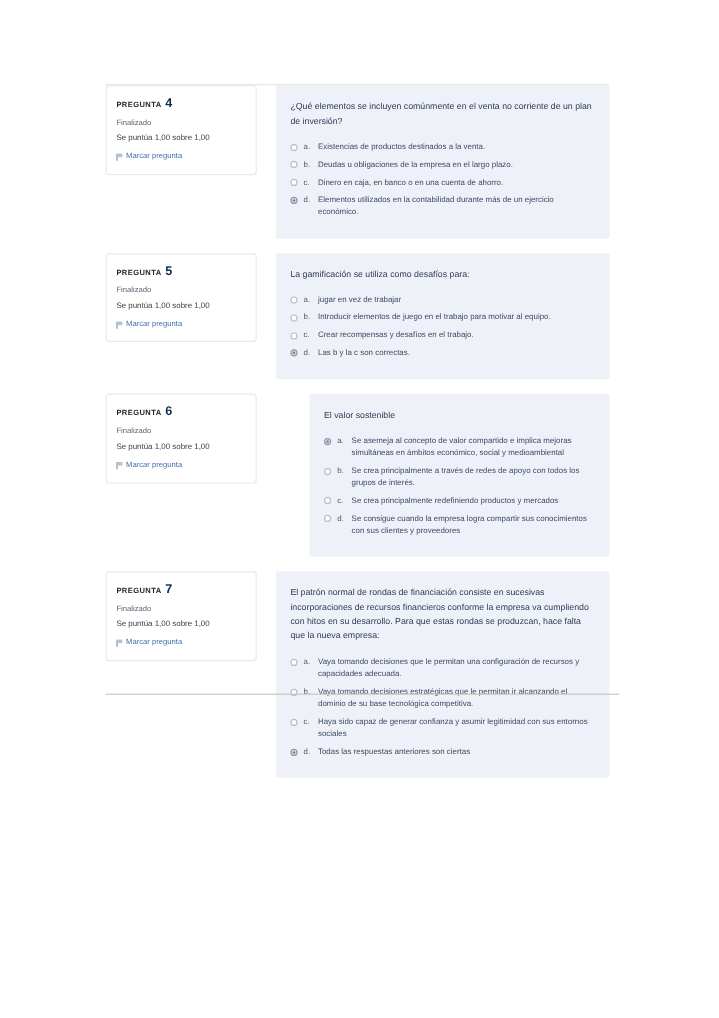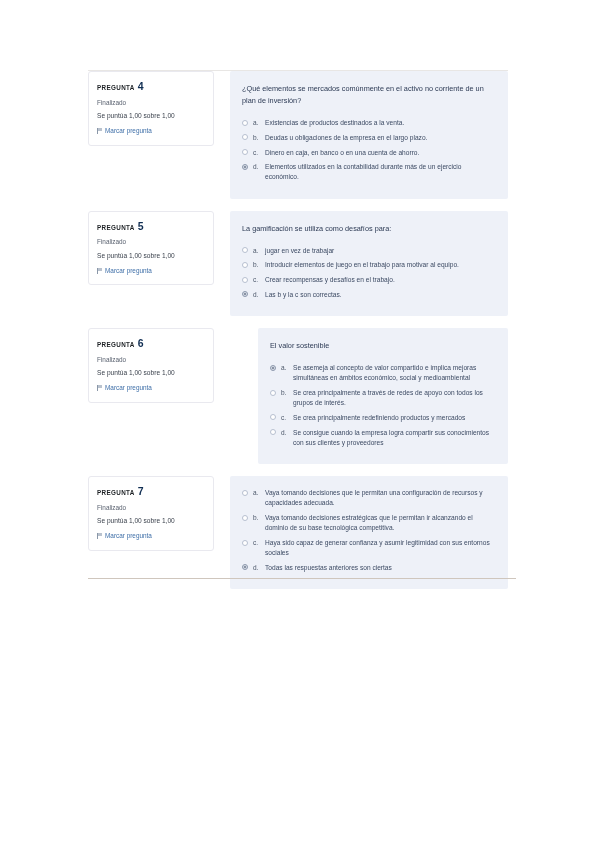--- a/index.html
+++ b/index.html
@@ -183,21 +183,21 @@
             <span class="num">4</span>
           </div>
           <div class="q-state">Finalizado</div>
           <div class="q-grade">Se puntúa 1,00 sobre 1,00</div>
           <div class="q-flag">
             <span class="flag-icon"></span>
             <span>Marcar pregunta</span>
           </div>
         </div>
         <div class="q-body qb-4">
-          <div class="q-text">¿Qué elementos se mercados comúnmente en el activo no corriente de un plan de inversión?</div>
+          <div class="q-text">¿Qué elementos se incluyen comúnmente en el venta no corriente de un plan de inversión?</div>
           <div class="answers">
             <div class="answer">
               <span class="radio"></span>
               <span class="a-letter">a.</span>
               <span class="a-text">Existencias de productos destinados a la venta.</span>
             </div>
             <div class="answer">
               <span class="radio"></span>
               <span class="a-letter">b.</span>
               <span class="a-text">Deudas u obligaciones de la empresa en el largo plazo.</span>
@@ -300,20 +300,21 @@
             <span class="num">7</span>
           </div>
           <div class="q-state">Finalizado</div>
           <div class="q-grade">Se puntúa 1,00 sobre 1,00</div>
           <div class="q-flag">
             <span class="flag-icon"></span>
             <span>Marcar pregunta</span>
           </div>
         </div>
         <div class="q-body qb-7">
+          <div class="q-text">El patrón normal de rondas de financiación consiste en sucesivas incorporaciones de recursos financieros conforme la empresa va cumpliendo con hitos en su desarrollo. Para que estas rondas se produzcan, hace falta que la nueva empresa:</div>
           <div class="answers">
             <div class="answer">
               <span class="radio"></span>
               <span class="a-letter">a.</span>
               <span class="a-text">Vaya tomando decisiones que le permitan una configuración de recursos y capacidades adecuada.</span>
             </div>
             <div class="answer">
               <span class="radio"></span>
               <span class="a-letter">b.</span>
               <span class="a-text">Vaya tomando decisiones estratégicas que le permitan ir alcanzando el dominio de su base tecnológica competitiva.</span>

